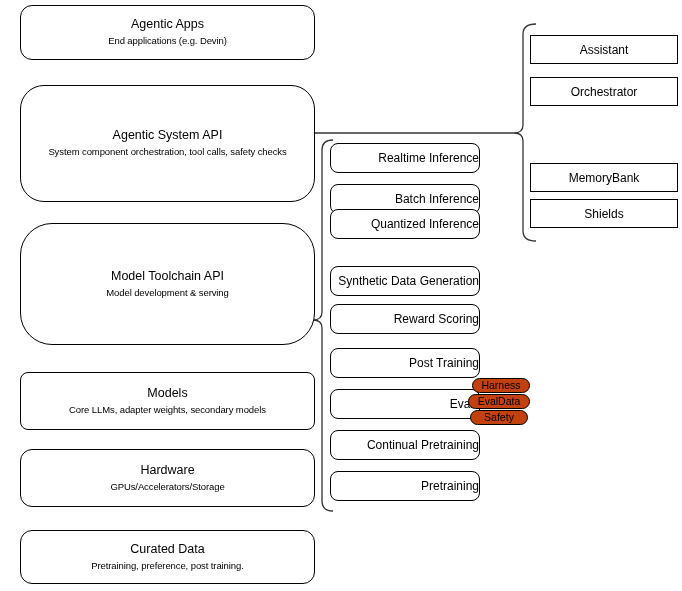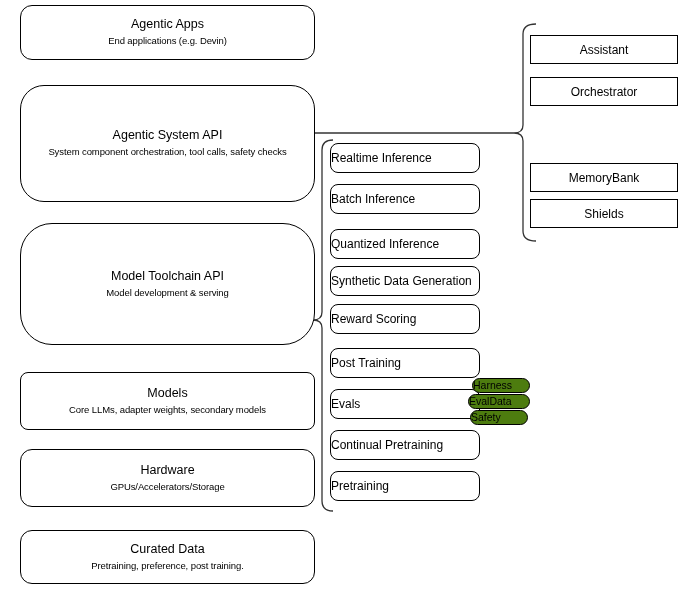--- a/index.html
+++ b/index.html
@@ -14,32 +14,32 @@
     border:1px solid #000; background:#fff; z-index:2;
     display:flex; flex-direction:column; align-items:center; justify-content:center;
     gap:4px; text-align:center;margin-left:17px;
   }
   .ltitle { font-size:12.5px; line-height:1.1; }
   .lsub   { font-size:9.5px; line-height:1.1; letter-spacing:-0.1px; }
 
   .mbox {
     position:absolute; left:330px; width:150px; height:30px; box-sizing:border-box;
     border:1px solid #000; border-radius:8px; background:#fff; z-index:2;
-    display:flex; align-items:center; justify-content:flex-start;
+    display:flex; align-items:center; justify-content:flex-end;
     font-size:12px; white-space:nowrap;
   }
   .rbox {
     position:absolute; left:530px; width:148px; height:29px; box-sizing:border-box;
     border:1px solid #000; border-radius:0; background:#fff; z-index:2;
     display:flex; align-items:center; justify-content:center; font-size:12px;
   }
   .pill {
     position:absolute; height:15px; box-sizing:border-box;
-    border:1px solid #000; border-radius:9px; background:#4d7c0f; z-index:3;
-    display:flex; align-items:center; justify-content:flex-start;
+    border:1px solid #000; border-radius:9px; background:#c2410c; z-index:3;
+    display:flex; align-items:center; justify-content:center;
     font-size:10.5px; line-height:1;
   }
 </style>
 </head>
 <body>
 
 <div class="canvas">
 
   <svg class="overlay" viewBox="0 0 682 591" xmlns="http://www.w3.org/2000/svg">
     <path d="M 308 133 L 514 133" stroke="#333333" stroke-width="1.3" fill="none"></path>
@@ -71,21 +71,21 @@
     <div class="ltitle">Curated Data</div>
     <div class="lsub">Pretraining, preference, post training.</div>
   </div>
 
   <div class="mbox" style="top:143px">
     <span>Realtime Inference</span>
   </div>
   <div class="mbox" style="top:184px">
     <span>Batch Inference</span>
   </div>
-  <div class="mbox" style="top:229px">
+  <div class="mbox" style="top:209px">
     <span>Quantized Inference</span>
   </div>
   <div class="mbox" style="top:266px">
     <span>Synthetic Data Generation</span>
   </div>
   <div class="mbox" style="top:304px">
     <span>Reward Scoring</span>
   </div>
   <div class="mbox" style="top:348px">
     <span>Post Training</span>

